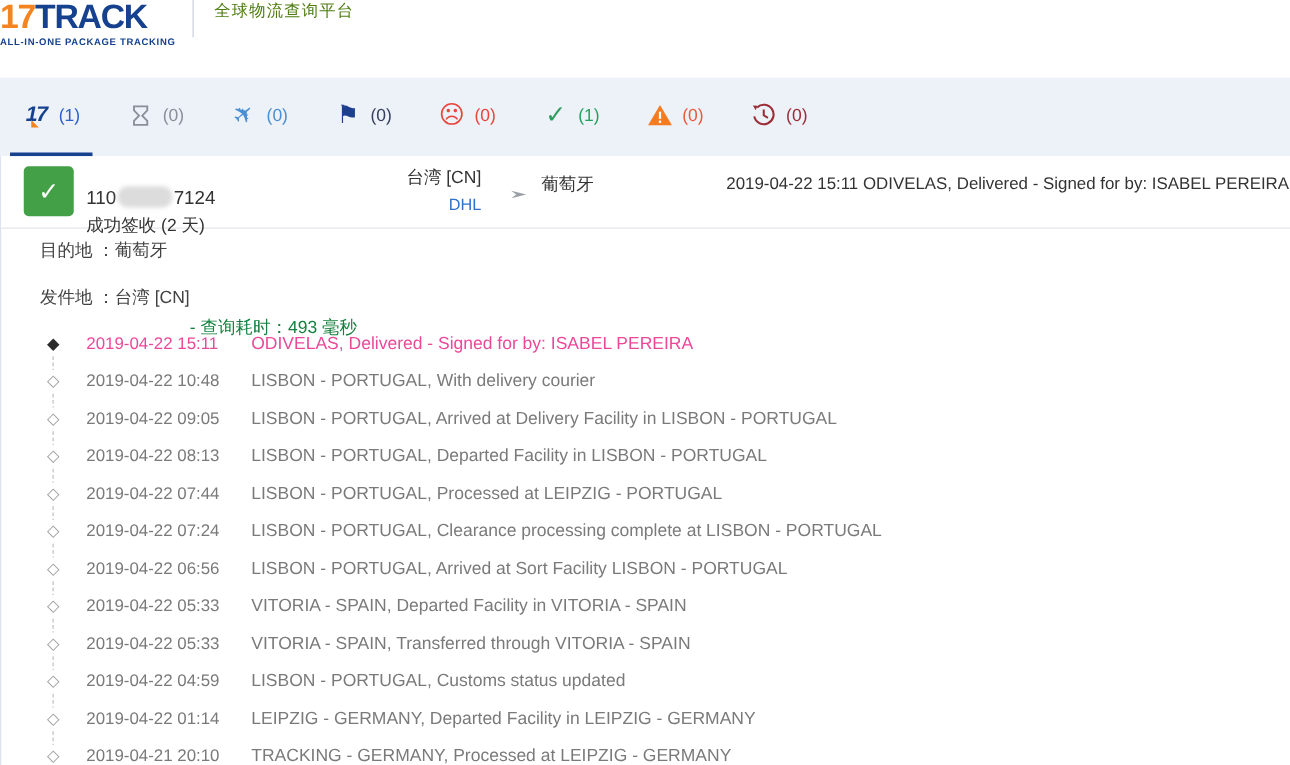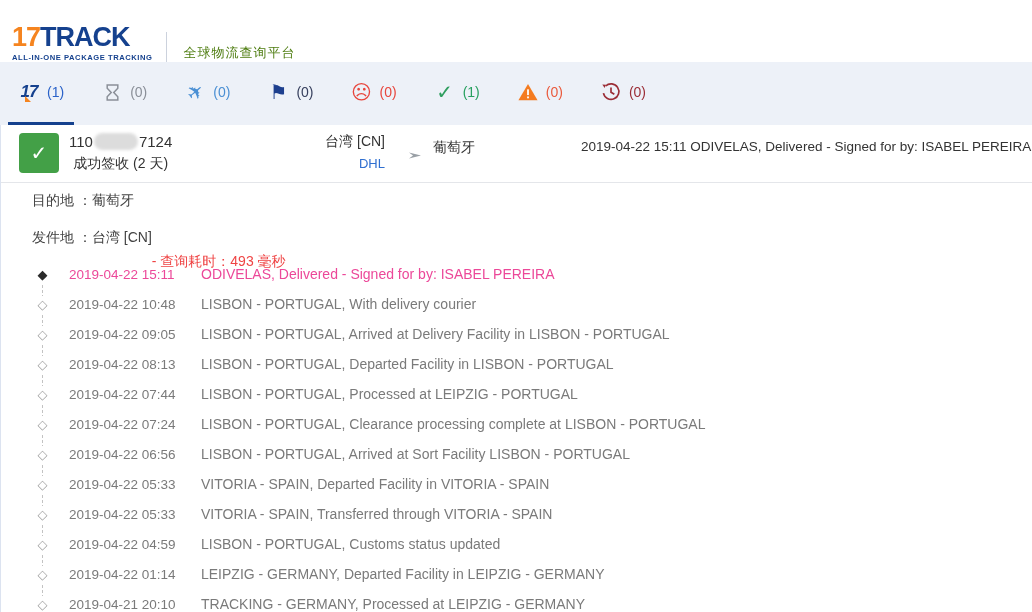--- a/index.html
+++ b/index.html
@@ -1,20 +1,20 @@
 <!DOCTYPE html>
 <html><head>
 <meta charset="utf-8">
 <style>
   * { margin:0; padding:0; box-sizing:border-box; }
   html,body { width:1032px; height:612px; overflow:hidden; background:#fff;
     font-family:"Liberation Sans","DejaVu Sans",sans-serif; }
 
   
-  .header { height:62px; background:#fff; display:flex; align-items:flex-end; padding-left:12px; }
+  .header { height:62px; background:#fff; display:flex; align-items:flex-start; }
   .logo { display:flex; flex-direction:column; line-height:1; cursor:pointer; }
   .logo-main { font-weight:bold; font-size:27px; letter-spacing:-1px; }
   .logo-17 { color:#f5841f; }
   .logo-track { color:#15418e; }
   .logo-tagline { font-size:7.6px; font-weight:bold; color:#15418e; letter-spacing:.55px; margin-top:3px; }
   .header-divider { width:1px; height:30px; background:#ccd2dd; margin:0 16px 0 14px; }
   .site-title { font-size:13px; color:#4d7c0f; letter-spacing:1px; }
 
   
   .tabbar { position:relative; height:63px; background:#edf1f8; display:flex; align-items:stretch; padding-left:8px; }
@@ -38,35 +38,35 @@
   .tool-btn { width:34px; height:34px; background:#fff; border:1px solid #b9bfc7; border-radius:3px;
               display:flex; align-items:center; justify-content:center; cursor:pointer; }
 
   
   .panel { border-left:1px solid #dce3f0; height:487px; }
 
   .summary { position:relative; height:58px; border-bottom:1px solid #e4e6ea; background:#fff; }
   .badge { position:absolute; left:18px; top:8px; width:40px; height:40px; border-radius:4px;
            background:#43a047; color:#fff; font-size:20px; font-weight:bold;
            display:flex; align-items:center; justify-content:center; }
-  .tn-block { position:absolute; left:68px; top:8px;text-align:center; }
+  .tn-block { position:absolute; left:68px; top:24px; }
   .tn-line { font-size:15px; color:#333; cursor:pointer; }
   .tn-blur { display:inline-block; width:44px; height:17px; background:#dcdcdc; border-radius:9px;
              vertical-align:-3px; margin:0 1px; filter:blur(1.5px); }
   .tn-status { font-size:14px; color:#333; margin-top:5px; }
   .route-origin { position:absolute; right:647px; top:8px; text-align:right; }
   .route-origin-name { font-size:14px; color:#333; }
   .route-carrier { font-size:13px; color:#2f6fd0; margin-top:5px; cursor:pointer; }
   .route-arrow { position:absolute; left:393px; top:22px; }
   .route-dest { position:absolute; left:432px; top:14px; font-size:14px; color:#333; }
   .latest-event { position:absolute; left:580px; top:14px; font-size:13.5px; color:#333; white-space:nowrap; }
 
   .detail-row { height:36px; display:flex; align-items:center; padding-left:31px; font-size:14px; color:#424242; }
   .detail-row.second { height:38px; }
-  .detail-muted { color:#ef4444;margin-top:48px; }
+  .detail-muted { color:#15803d;margin-top:48px; }
 
   
   .timeline { position:relative; padding-top:2px; }
   .timeline::before { content:""; position:absolute; left:41px; top:18px; bottom:6px;
                       border-left:1px dashed #c2c2c2; }
   .tl-row { position:relative; height:30px; display:flex; align-items:center; }
   .tl-marker { position:absolute; left:33px; width:17px; text-align:center; font-size:13px; color:#9e9e9e;
                background:#fff; padding:2px 0; line-height:1; z-index:1; }
   .tl-time { position:absolute; left:68px; font-size:13.5px; color:#7a7a7a; white-space:nowrap; }
   .tl-event { position:absolute; left:200px; font-size:14px; color:#7a7a7a; white-space:nowrap; }

